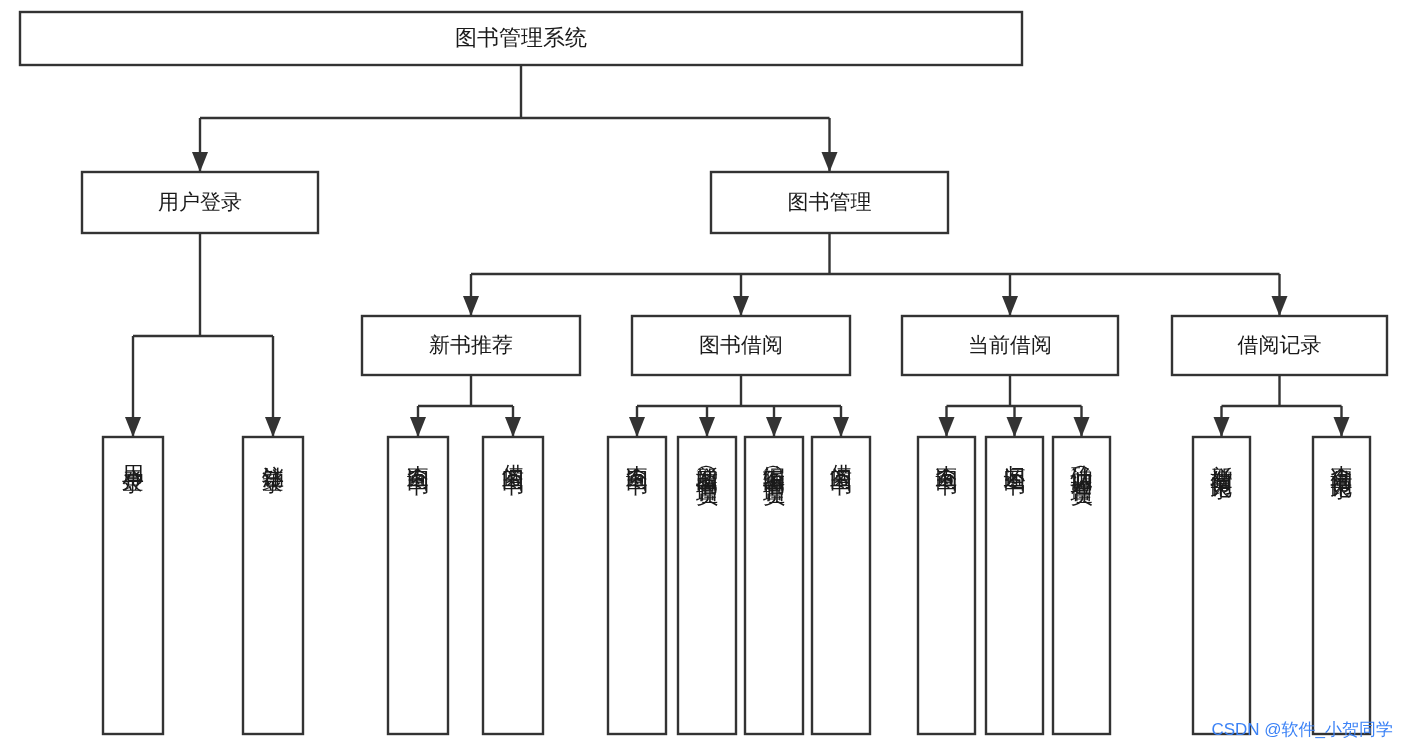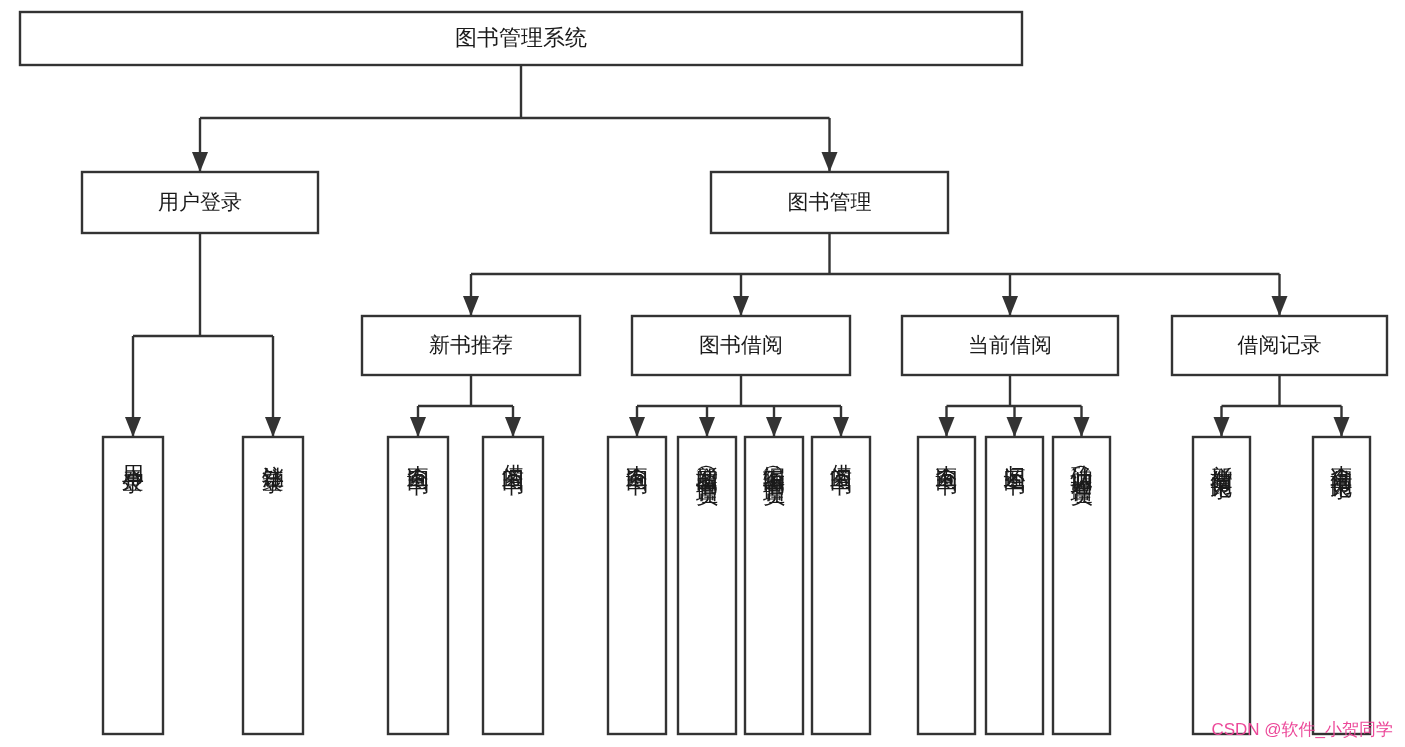--- a/index.html
+++ b/index.html
@@ -73,21 +73,21 @@
     color: #1a1a1a;
     white-space: nowrap;
     text-align: left;
   }
   .watermark {
     position: absolute;
     right: 12px;
     bottom: 6px;
     font-family: "Liberation Sans", "DejaVu Sans", sans-serif;
     font-size: 17px;
-    color: #ec4899;
+    color: #3b82f6;
     white-space: nowrap;
     user-select: none;
   }
 </style>
 </head>
 <body>
 
 <div id="diagram-root">
 
   <svg id="tree-svg" viewBox="0 0 1405 747">

